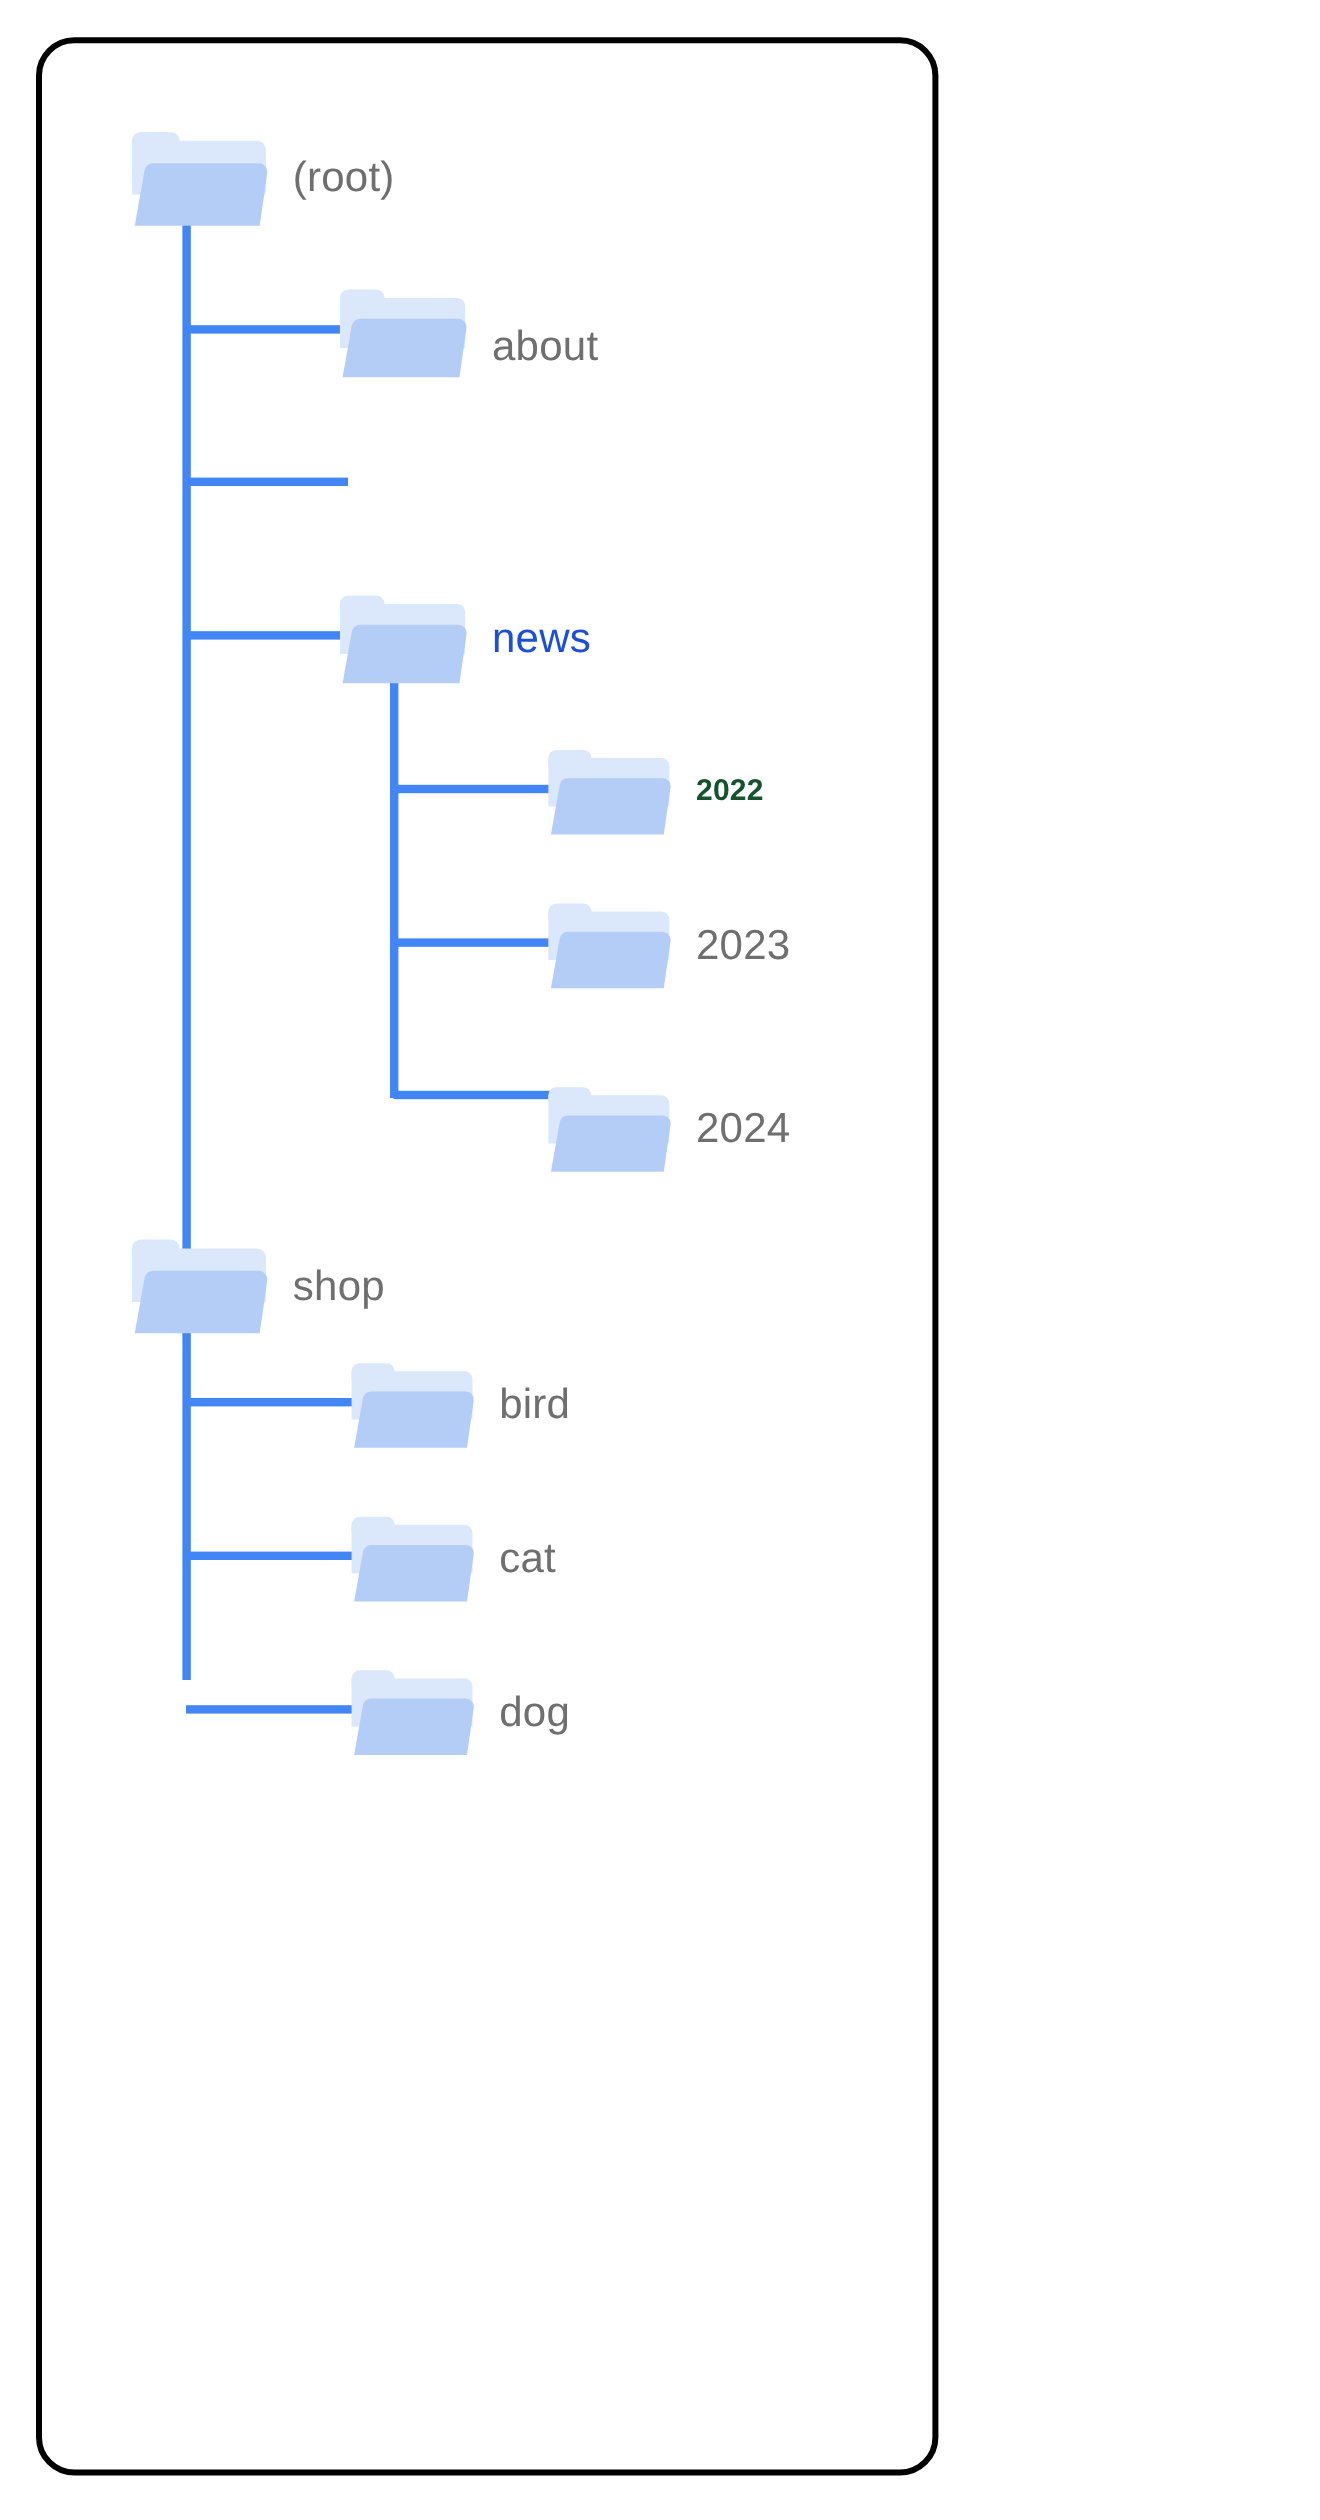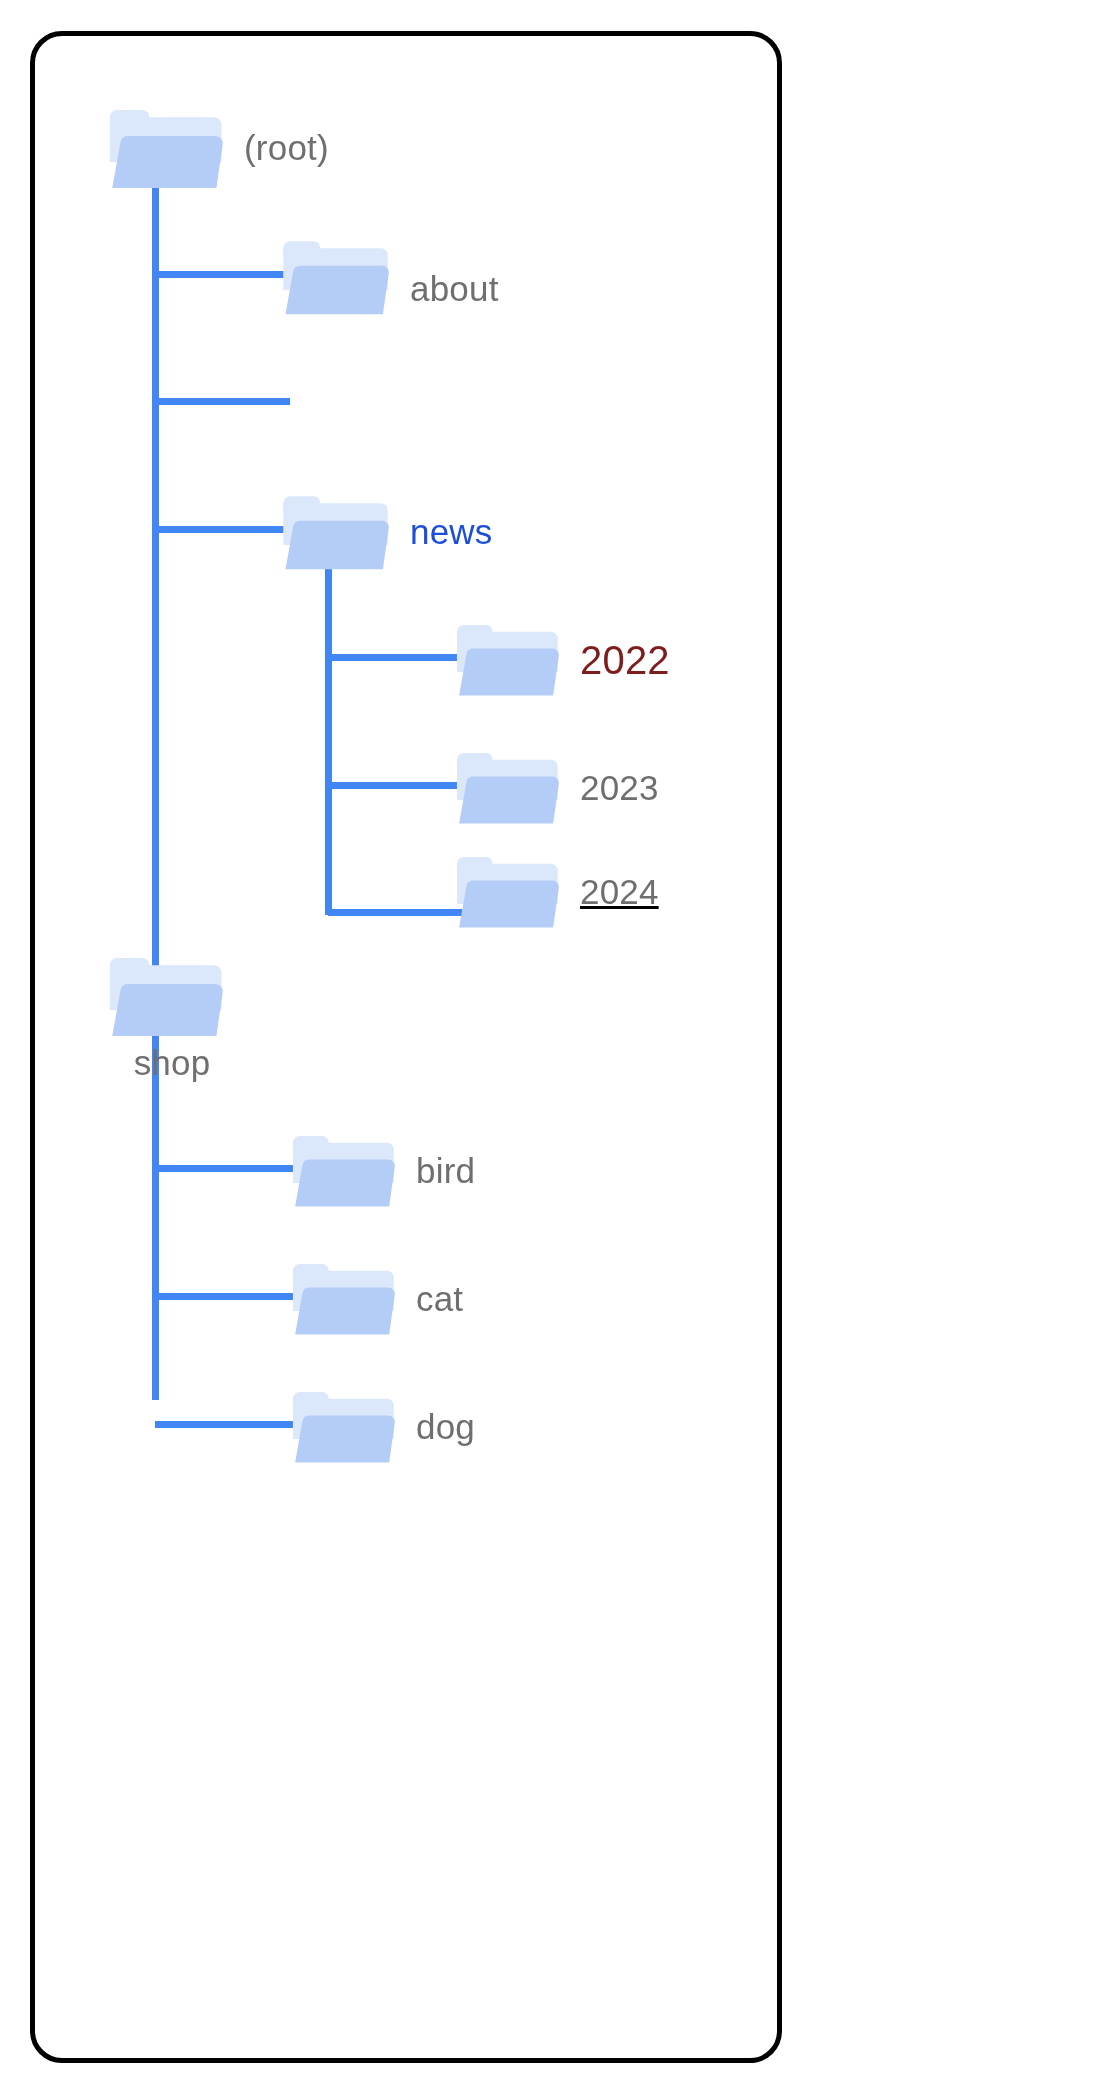--- a/index.html
+++ b/index.html
@@ -123,43 +123,43 @@
         <span class="node-label" style="font-size: 35px; color: #1d4ed8; margin-left: 20px;">news</span>
       </div>
       <div class="node" style="left: 448px; top: 616.32px;">
         <span class="folder">
   <svg width="112" height="87.36" viewBox="0 0 100 78">
     <path d="M8 14 a6 6 0 0 1 6 -6 h20 a6 6 0 0 1 6 6 v6 h-32 z" fill="#dbe7fb"></path>
     <path d="M8 14 h84 a6 6 0 0 1 6 6 v30 h-90 z" fill="#dbe7fb"></path>
     <path d="M16.5 34 a6 6 0 0 1 5.9 -5 h70.6 a6 6 0 0 1 5.9 7 l-5 35 h-84 z" fill="#b4cdf7"></path>
   </svg>
         </span>
-        <span class="node-label" style="font-size: 40px; color: #7f1d1d; margin-left: 20px;">2022</span>
+        <span class="node-label" style="font-size: 25px; color: #14532d; margin-left: 20px; font-weight: bold;">2022</span>
       </div>
       <div class="node" style="left: 448px; top: 744.32px;">
         <span class="folder">
   <svg width="112" height="87.36" viewBox="0 0 100 78">
     <path d="M8 14 a6 6 0 0 1 6 -6 h20 a6 6 0 0 1 6 6 v6 h-32 z" fill="#dbe7fb"></path>
     <path d="M8 14 h84 a6 6 0 0 1 6 6 v30 h-90 z" fill="#dbe7fb"></path>
     <path d="M16.5 34 a6 6 0 0 1 5.9 -5 h70.6 a6 6 0 0 1 5.9 7 l-5 35 h-84 z" fill="#b4cdf7"></path>
   </svg>
         </span>
         <span class="node-label" style="font-size: 35px; color: rgb(111, 111, 111); margin-left: 20px;">2023</span>
       </div>
-      <div class="node" style="left: 448px; top: 848px; text-decoration: underline;">
+      <div class="node" style="left: 448px; top: 897px;">
         <span class="folder">
   <svg width="112" height="87.36" viewBox="0 0 100 78">
     <path d="M8 14 a6 6 0 0 1 6 -6 h20 a6 6 0 0 1 6 6 v6 h-32 z" fill="#dbe7fb"></path>
     <path d="M8 14 h84 a6 6 0 0 1 6 6 v30 h-90 z" fill="#dbe7fb"></path>
     <path d="M16.5 34 a6 6 0 0 1 5.9 -5 h70.6 a6 6 0 0 1 5.9 7 l-5 35 h-84 z" fill="#b4cdf7"></path>
   </svg>
         </span>
         <span class="node-label" style="font-size: 35px; color: rgb(111, 111, 111); margin-left: 20px;">2024</span>
       </div>
-      <div class="node" style="left: 100px; top: 948px; flex-direction: column;">
+      <div class="node" style="left: 100px; top: 1023px;">
         <span class="folder">
   <svg width="124" height="96.72" viewBox="0 0 100 78">
     <path d="M8 14 a6 6 0 0 1 6 -6 h20 a6 6 0 0 1 6 6 v6 h-32 z" fill="#dbe7fb"></path>
     <path d="M8 14 h84 a6 6 0 0 1 6 6 v30 h-90 z" fill="#dbe7fb"></path>
     <path d="M16.5 34 a6 6 0 0 1 5.9 -5 h70.6 a6 6 0 0 1 5.9 7 l-5 35 h-84 z" fill="#b4cdf7"></path>
   </svg>
         </span>
         <span class="node-label" style="font-size: 35px; color: rgb(111, 111, 111); margin-left: 20px;">shop</span>
       </div>
       <div class="node" style="left: 284px; top: 1127.32px;">

